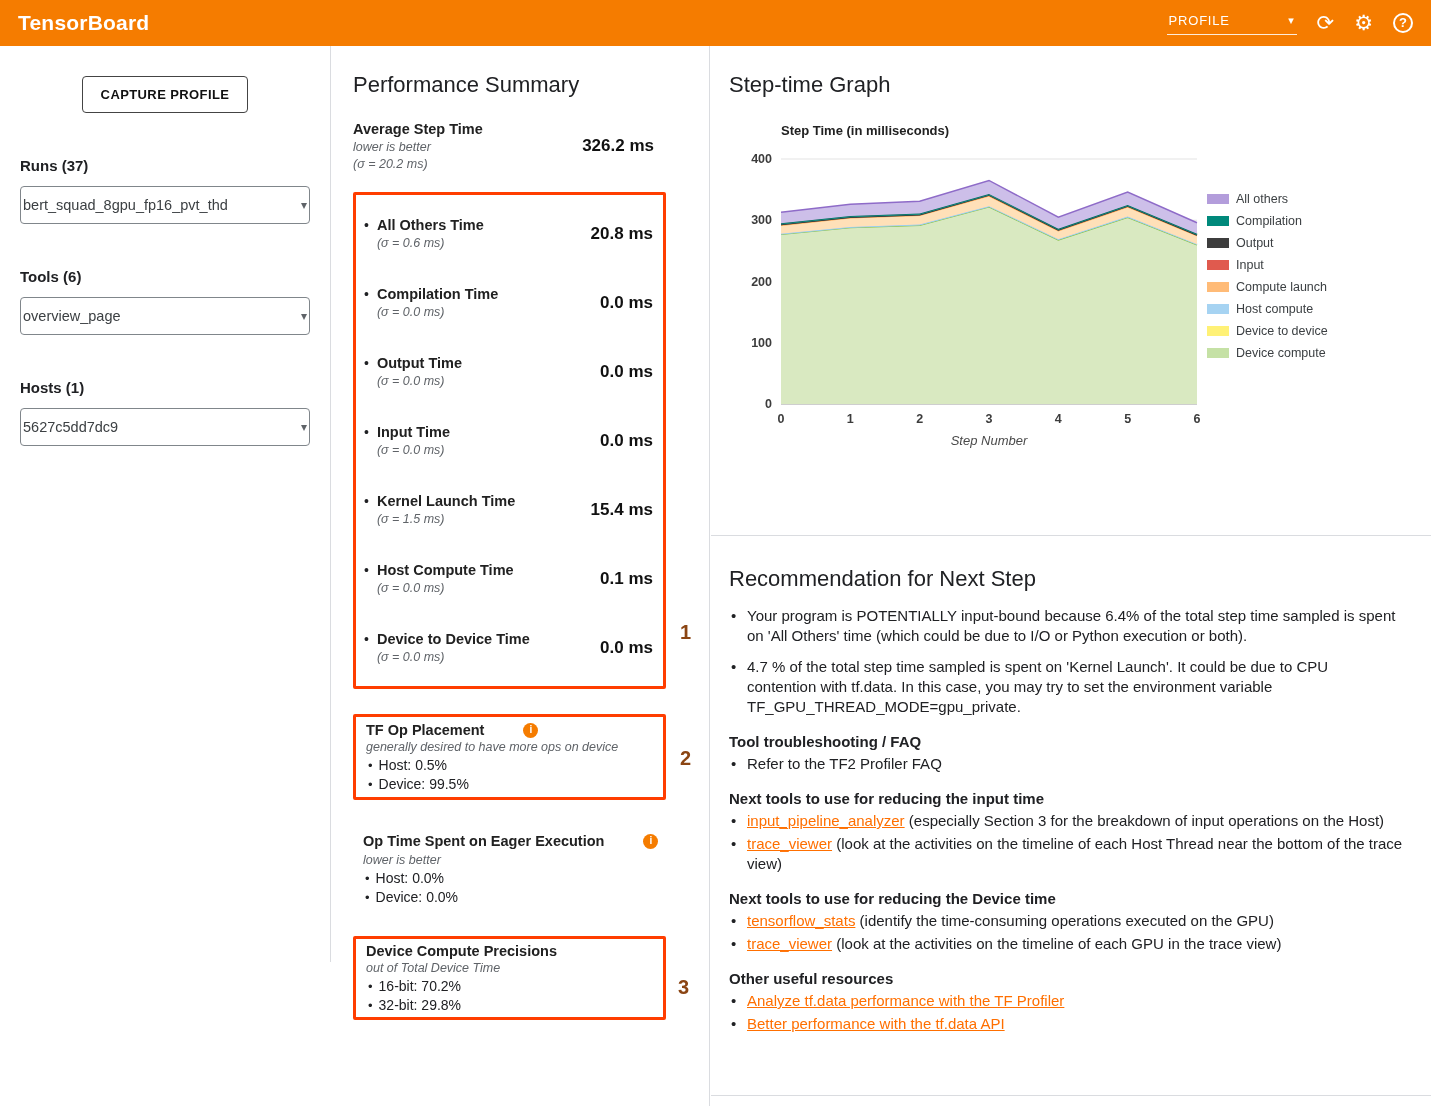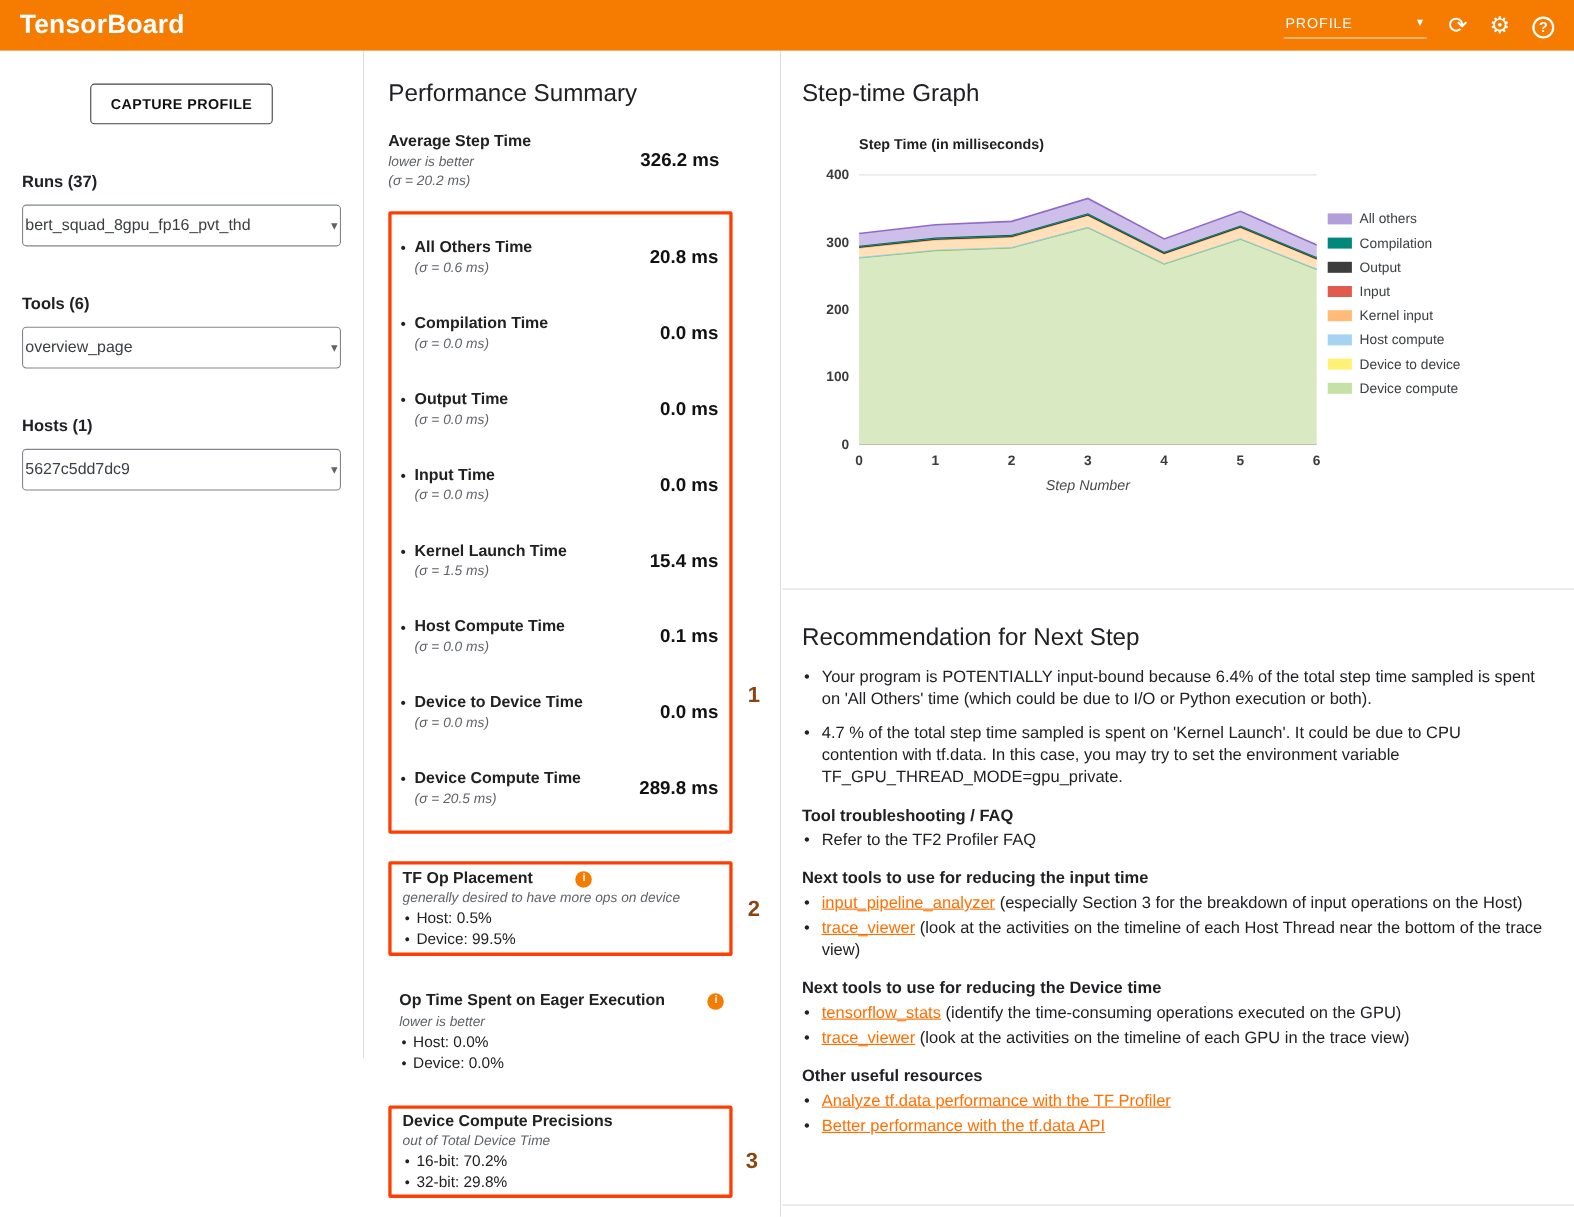--- a/index.html
+++ b/index.html
@@ -2,22 +2,22 @@
 <html style="--accent: #f57c00; --annotation-box: #ff3d00; --annotation-number: #8b4513; --link: #ff6f00;"><head>
 <meta charset="utf-8">
 <style>
   * { box-sizing: border-box; margin: 0; padding: 0; }
   html,body { width:1431px; height:1106px; overflow:hidden; background:#fff;
     font-family:"Liberation Sans", sans-serif; color:#202124; }
 
   
   .topbar { position:absolute; left:0; top:0; width:1431px; height:46px;
     background:var(--accent,#f57c00); display:flex; align-items:center; padding:0 18px; z-index:10; }
-  .tb-title { color:#fff; font-size:24px; font-weight:bold; letter-spacing:.2px; }
-  .tb-right { margin-left:auto; display:flex; align-items:flex-end; gap:20px; }
+  .tb-title { color:#fff; font-size:21px; font-weight:bold; letter-spacing:.2px; }
+  .tb-right { margin-left:auto; display:flex; align-items:center; gap:20px; }
   .tb-select { width:130px; display:flex; align-items:center; justify-content:space-between;
     color:#fff; font-size:13px; letter-spacing:.8px; border-bottom:1px solid rgba(255,255,255,.85);
     padding:2px 2px 6px 2px; cursor:pointer; }
   .tb-caret { font-size:11px; }
   .tb-icon { color:#fff; font-size:21px; line-height:22px; cursor:pointer; }
   .tb-help { width:20px; height:20px; border:2px solid #fff; border-radius:50%;
     font-size:13px; font-weight:bold; display:flex; align-items:center; justify-content:center; }
 
   
   .sidebar { position:absolute; left:0; top:46px; width:331px; height:916px;
@@ -194,28 +194,20 @@
         </div>
         <div class="metric-value">0.1 ms</div>
       </div>
       <div class="metric-row">
         <span class="dot"></span>
         <div class="metric-labels">
           <div class="metric-label">Device to Device Time</div>
           <div class="metric-note">(σ = 0.0 ms)</div>
         </div>
         <div class="metric-value">0.0 ms</div>
-      </div>
-      <div class="metric-row">
-        <span class="dot"></span>
-        <div class="metric-labels">
-          <div class="metric-label">Device Compute Time</div>
-          <div class="metric-note">(σ = 20.5 ms)</div>
-        </div>
-        <div class="metric-value">289.8 ms</div>
       </div>
       <span class="anno-num n1">1</span>
     </div>
 
     <div class="anno-box box2">
       <div class="sub-title">
         <span>TF Op Placement</span>
         <span class="info-icon">i</span>
       </div>
       <div class="sub-note">generally desired to have more ops on device</div>
@@ -318,21 +310,21 @@
         <div class="legend-item">
           <span class="legend-swatch" style="background: rgb(61, 61, 61);"></span>
           <span class="legend-label">Output</span>
         </div>
         <div class="legend-item">
           <span class="legend-swatch" style="background: rgb(224, 90, 78);"></span>
           <span class="legend-label">Input</span>
         </div>
         <div class="legend-item">
           <span class="legend-swatch" style="background: rgb(255, 187, 119);"></span>
-          <span class="legend-label">Kernel input</span>
+          <span class="legend-label">Compute launch</span>
         </div>
         <div class="legend-item">
           <span class="legend-swatch" style="background: rgb(166, 211, 242);"></span>
           <span class="legend-label">Host compute</span>
         </div>
         <div class="legend-item">
           <span class="legend-swatch" style="background: rgb(255, 241, 118);"></span>
           <span class="legend-label">Device to device</span>
         </div>
         <div class="legend-item">

